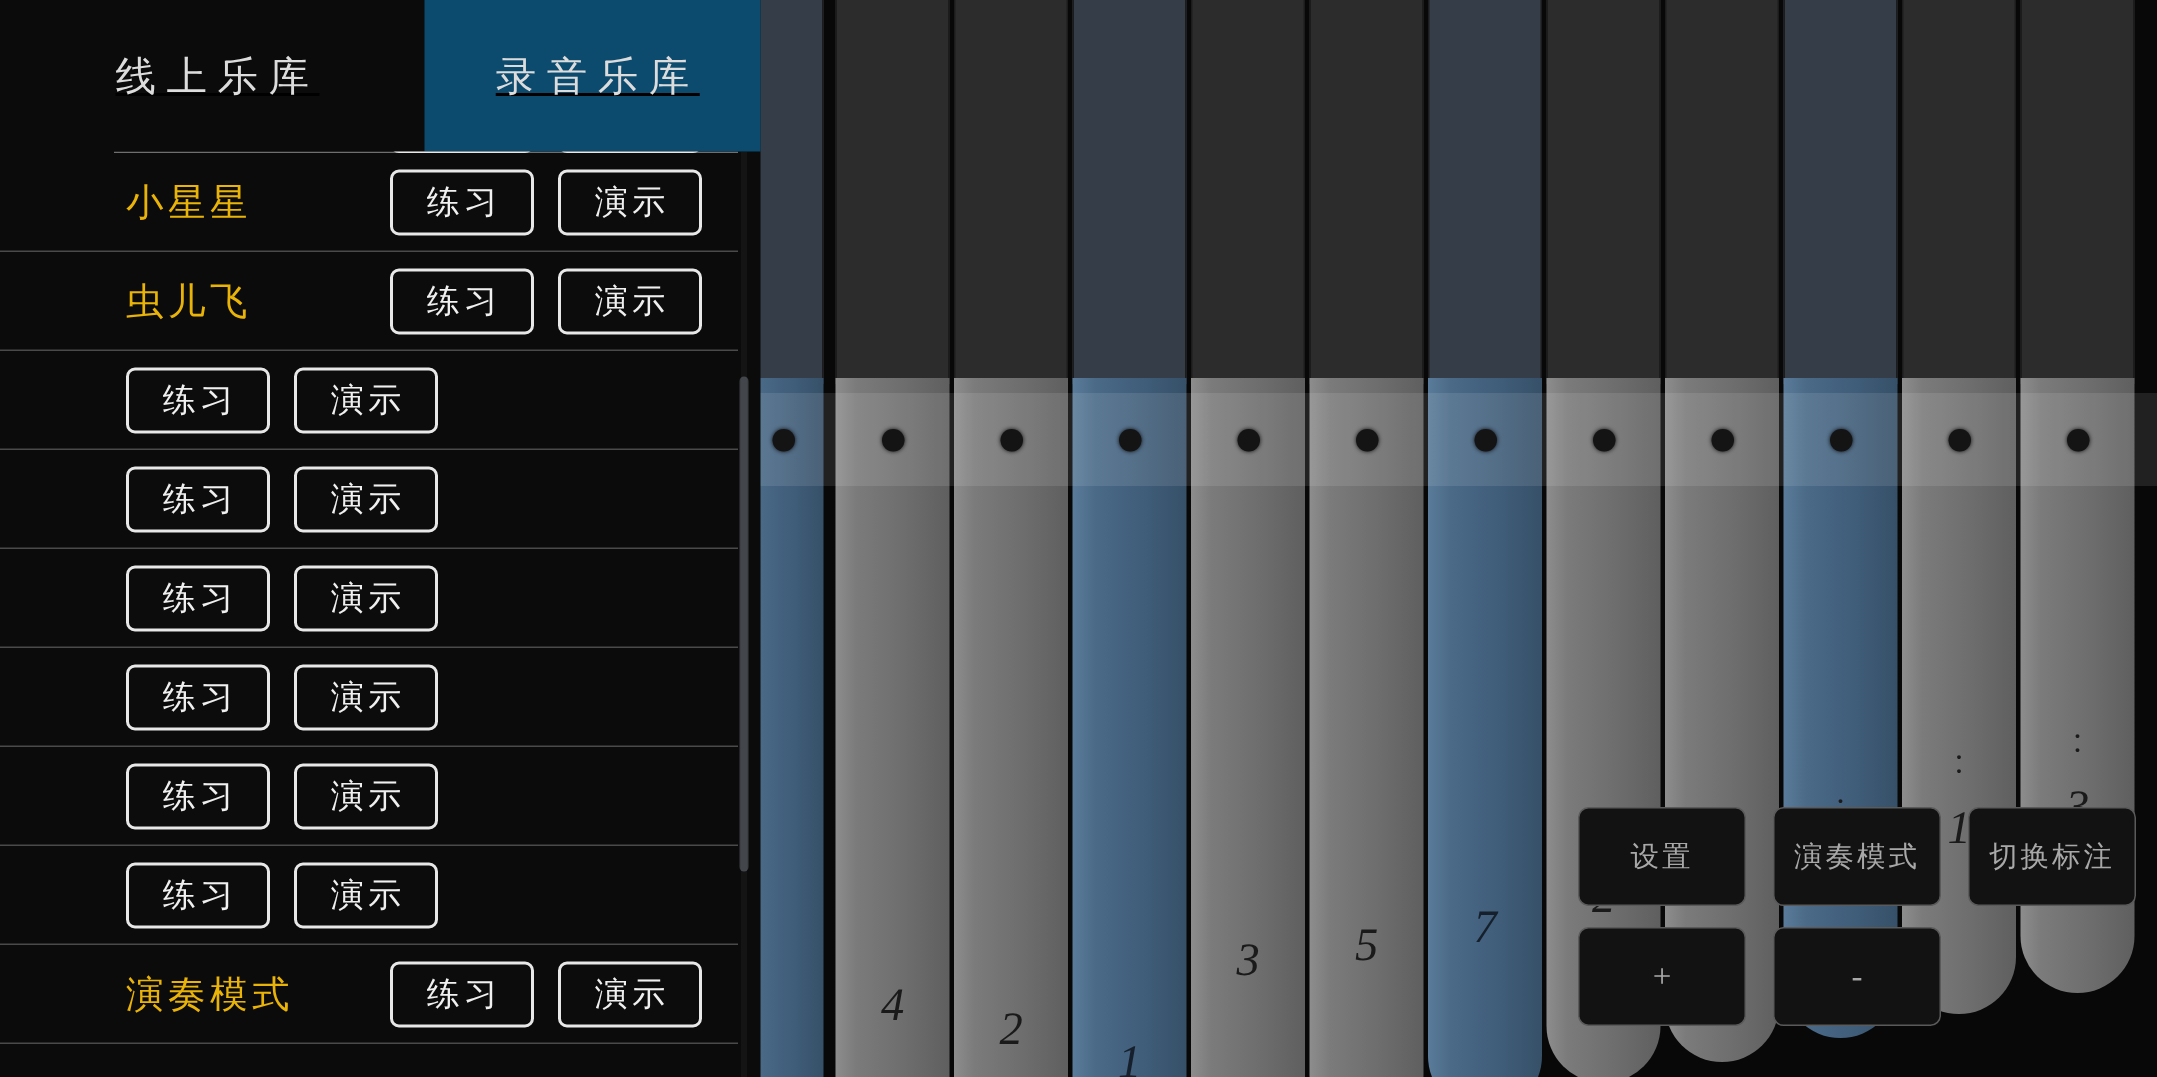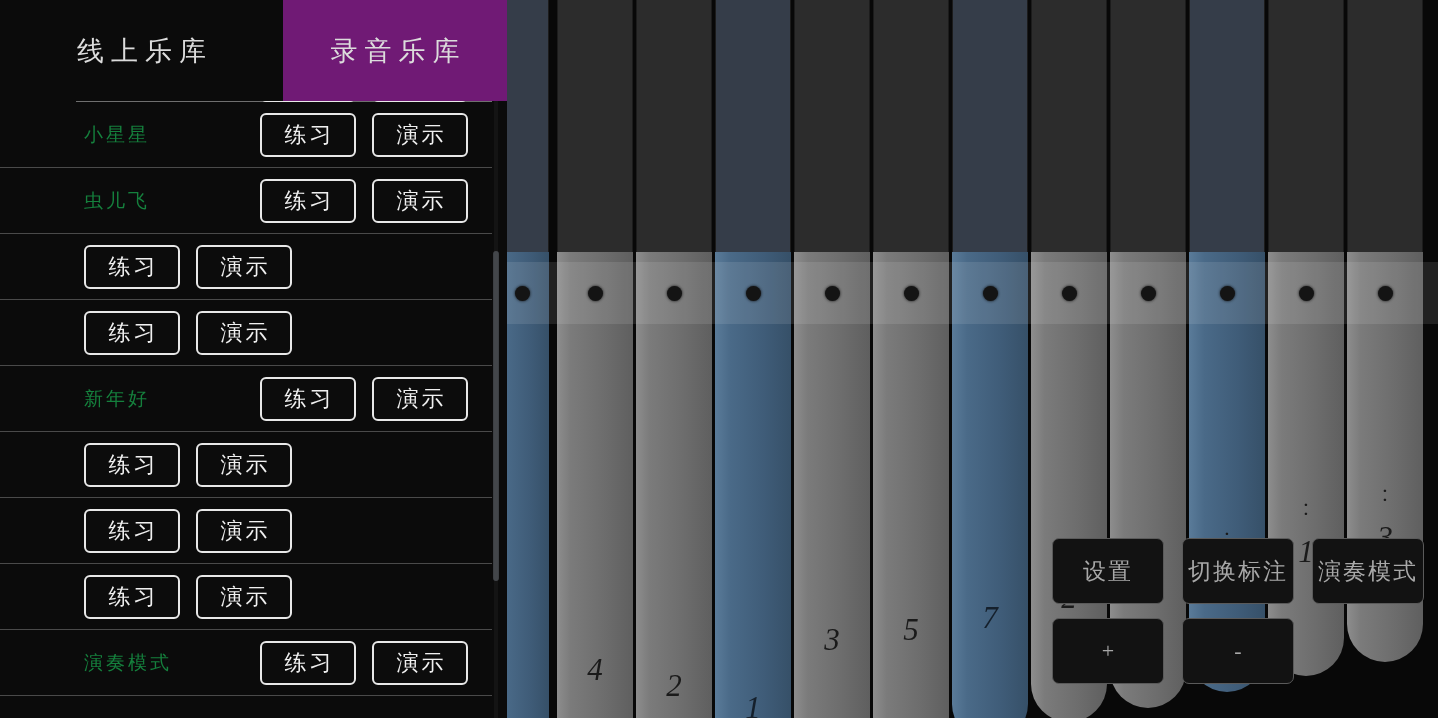--- a/index.html
+++ b/index.html
@@ -82,46 +82,46 @@
     display: grid;
     grid-template-columns: repeat(3, 112px);
     grid-template-rows: repeat(2, 66px);
     gap: 14px 18px;
   }
   .ctrl-btn {
     border: 1px solid #5a5a5a;
     border-radius: 7px;
     background: #121212;
     color: #a8a8a8;
-    font-size: 23px;
+    font-size: 19px;
     letter-spacing: 2px;
     display: flex;
     align-items: center;
     justify-content: center;
     white-space: nowrap;
   }
   .ctrl-btn.sym { font-size: 22px; letter-spacing: 0; }
 
   
   #panel {
     position: absolute; left: 0; top: 0;
     width: 507px; height: 718px;
     background: #0b0b0b;
   }
-  #tabs { position: relative; height: 101px; display: flex; }
+  #tabs { position: relative; height: 101px; display: flex; text-decoration: underline; }
   .tab {
     flex: 0 0 auto;
     display: flex; align-items: center; justify-content: center;
     color: #dcdcdc;
     font-size: 27px;
     letter-spacing: 7px;
     text-indent: 7px;
   }
   .tab.left  { width: 283px; height: 101px; background: transparent; }
-  .tab.right { width: 224px; height: 101px; background: #701a75; }
+  .tab.right { width: 224px; height: 101px; background: #0c4a6e; }
 
   #list-wrap {
     position: absolute; left: 0; top: 101px;
     width: 507px; height: 617px;
     overflow: hidden;
   }
   #list-top-rule {
     position: absolute; left: 76px; top: 0; width: 416px; height: 1px;
     background: #6f6f6f;
   }
@@ -136,22 +136,22 @@
     padding-left: 84px;
     border-bottom: 1px solid #4a4a4a;
     width: 492px;
     margin-left: 0;
   }
   .song-row::after {
     content: ""; position: absolute; left: 76px; right: 0; bottom: -1px; height: 1px;
   }
   .song-name {
     width: 176px;
-    color: #15803d;
-    font-size: 19px;
+    color: #eab308;
+    font-size: 25px;
     letter-spacing: 3px;
     white-space: nowrap;
     overflow: hidden;
   }
   .song-btn {
     width: 96px; height: 44px;
     margin-right: 16px;
     border: 2px solid #e8e8e8;
     border-radius: 6px;
     background: #0c0c0c;
@@ -252,22 +252,22 @@
       <div class="tine-label" style="left: 1362px; top: 522px;">3</div>
       <div class="tine-dots" style="left: 1362px; top: 488px;">
         <span>·</span>
         <span>·</span>
       </div>
     </div>
 
 
   <div id="controls">
       <div class="ctrl-btn">设置</div>
+      <div class="ctrl-btn">演奏模式</div>
       <div class="ctrl-btn">切换标注</div>
-      <div class="ctrl-btn">演奏模式</div>
       <div class="ctrl-btn sym">+</div>
       <div class="ctrl-btn sym">-</div>
     </div>
 
   <div id="panel">
     <div id="tabs">
         <div class="tab left">线上乐库</div>
         <div class="tab right">录音乐库</div>
       </div>
     <div id="list-wrap">
@@ -289,21 +289,20 @@
           </div>
           <div class="song-row">
             <div class="song-btn">练习</div>
             <div class="song-btn">演示</div>
           </div>
           <div class="song-row">
             <div class="song-btn">练习</div>
             <div class="song-btn">演示</div>
           </div>
           <div class="song-row">
-            <div class="song-name">新年好</div>
             <div class="song-btn">练习</div>
             <div class="song-btn">演示</div>
           </div>
           <div class="song-row">
             <div class="song-btn">练习</div>
             <div class="song-btn">演示</div>
           </div>
           <div class="song-row">
             <div class="song-btn">练习</div>
             <div class="song-btn">演示</div>

